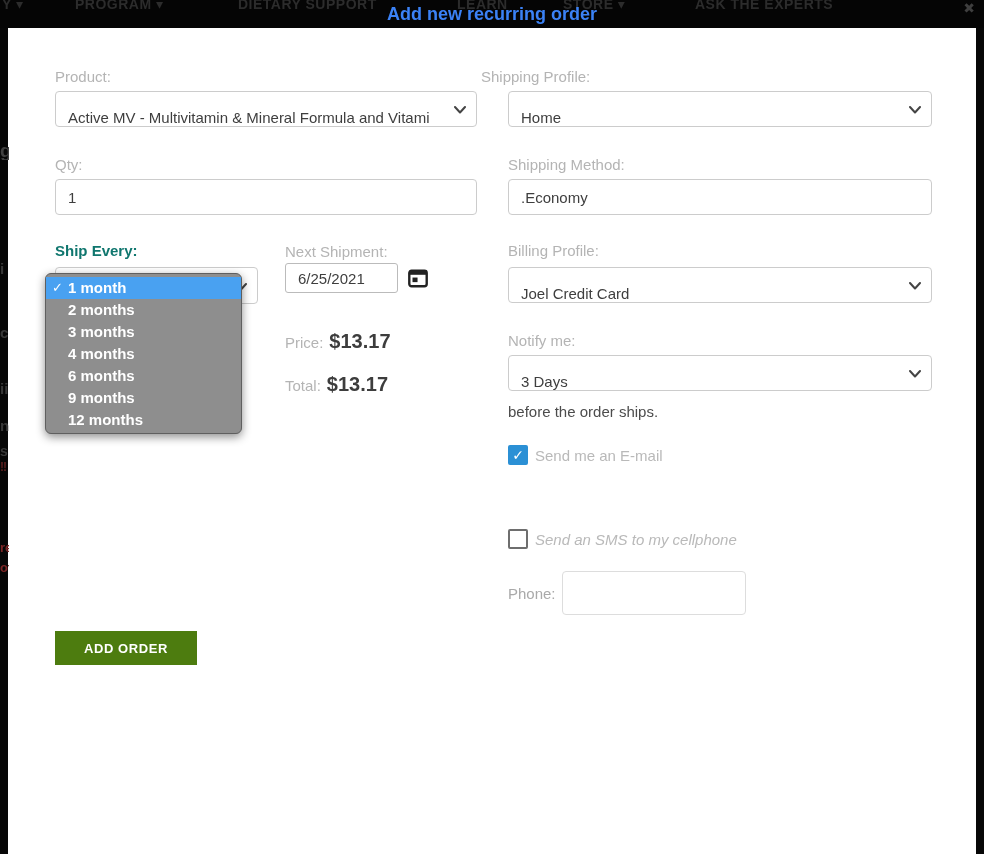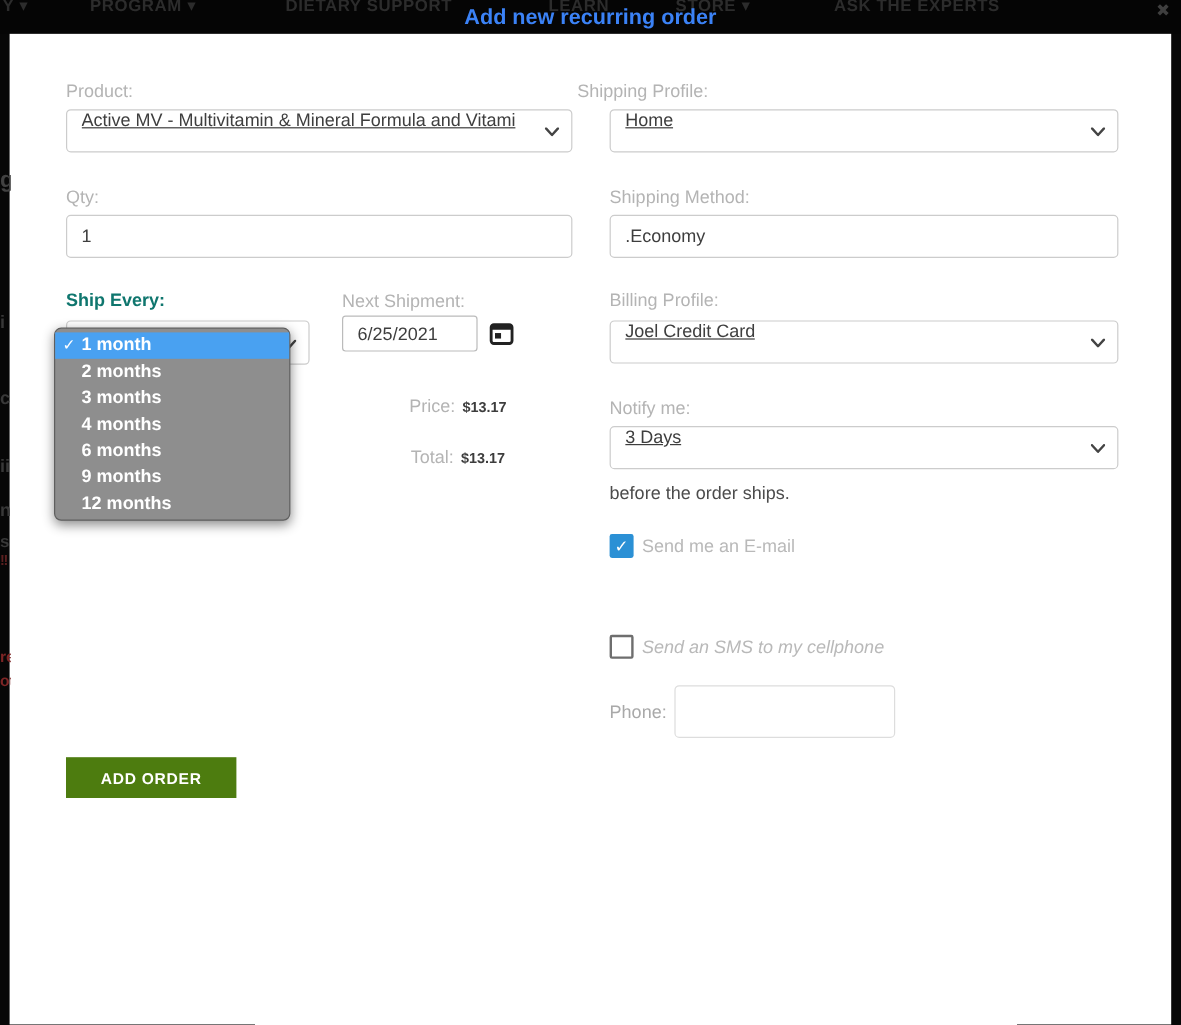--- a/index.html
+++ b/index.html
@@ -30,21 +30,21 @@
   .f8{top:533px;font-size:13px;color:#7d2525}
 
   
   .modal { position:absolute; left:8px; top:28px; width:968px; height:826px; background:#ffffff; z-index:3; }
 
   .lbl { position:absolute; font-size:15px; color:#b4b4b4; }
   .lbl-blue { color:#0f766e; font-weight:600; }
 
   .field { position:absolute; background:#fff; border:1px solid #cccccc; border-radius:4px;
            font-size:15px; color:#3e3e3e; }
-  .selectbox { display:flex; align-items:flex-start; padding:0 30px 0 12px; cursor:pointer;text-decoration:underline; }
+  .selectbox { display:flex; align-items:flex-end; padding:0 30px 0 12px; cursor:pointer; }
   .selectbox .sel-val { white-space:nowrap; overflow:hidden; }
   .chev { position:absolute; right:10px; top:50%; margin-top:-3px; }
   input.field { padding:0 12px; outline:none; }
 
   
   .product-select { left:47px; top:63px;  width:422px; height:36px; }
   .qty-input      { left:47px; top:151px; width:422px; height:36px; }
   .shipevery-select { left:47px; top:239px; width:203px; height:37px; }
 
   
@@ -53,25 +53,25 @@
               box-shadow:0 3px 10px rgba(0,0,0,.45); }
   .opt { position:relative; height:22px; line-height:22px; color:#ffffff; font-size:15px; font-weight:600;
          padding-left:22px; cursor:pointer; white-space:nowrap; }
   .opt.selected { background:#49a1f1; }
   .opt .check { position:absolute; left:6px; top:0; font-size:13px; }
 
   
   .ns-label  { left:277px; top:215px; }
   .date-input{ left:277px; top:235px; width:113px; height:30px; border-radius:3px; border-color:#bbb; padding:0 8px; }
   .cal { position:absolute; left:399px; top:239px; width:22px; height:22px; cursor:pointer; }
-  .price-row { position:absolute; left:277px; width:193px; display:flex; justify-content:center;
+  .price-row { position:absolute; left:277px; width:193px; display:flex; justify-content:flex-start;
                align-items:baseline; gap:6px; }
   .pr1 { top:302px; } .pr2 { top:345px; }
   .plabel { font-size:15px; color:#b4b4b4; }
-  .pval   { font-size:12px; color:#3d3d3d; font-weight:700; }
+  .pval   { font-size:20px; color:#3d3d3d; font-weight:700; }
 
   
   .shipprofile-select { left:500px; top:63px;  width:424px; height:36px; }
   .shipmethod-input   { left:500px; top:151px; width:424px; height:36px; }
   .billing-select     { left:500px; top:239px; width:424px; height:36px; }
   .notify-select      { left:500px; top:327px; width:424px; height:36px; }
   .before-text { position:absolute; left:500px; top:375px; font-size:15px; color:#4c4c4c; }
 
   .check-row { position:absolute; left:500px; display:flex; align-items:center; }
   .cr-email { top:417px; } .cr-sms { top:501px;font-style:italic; }

